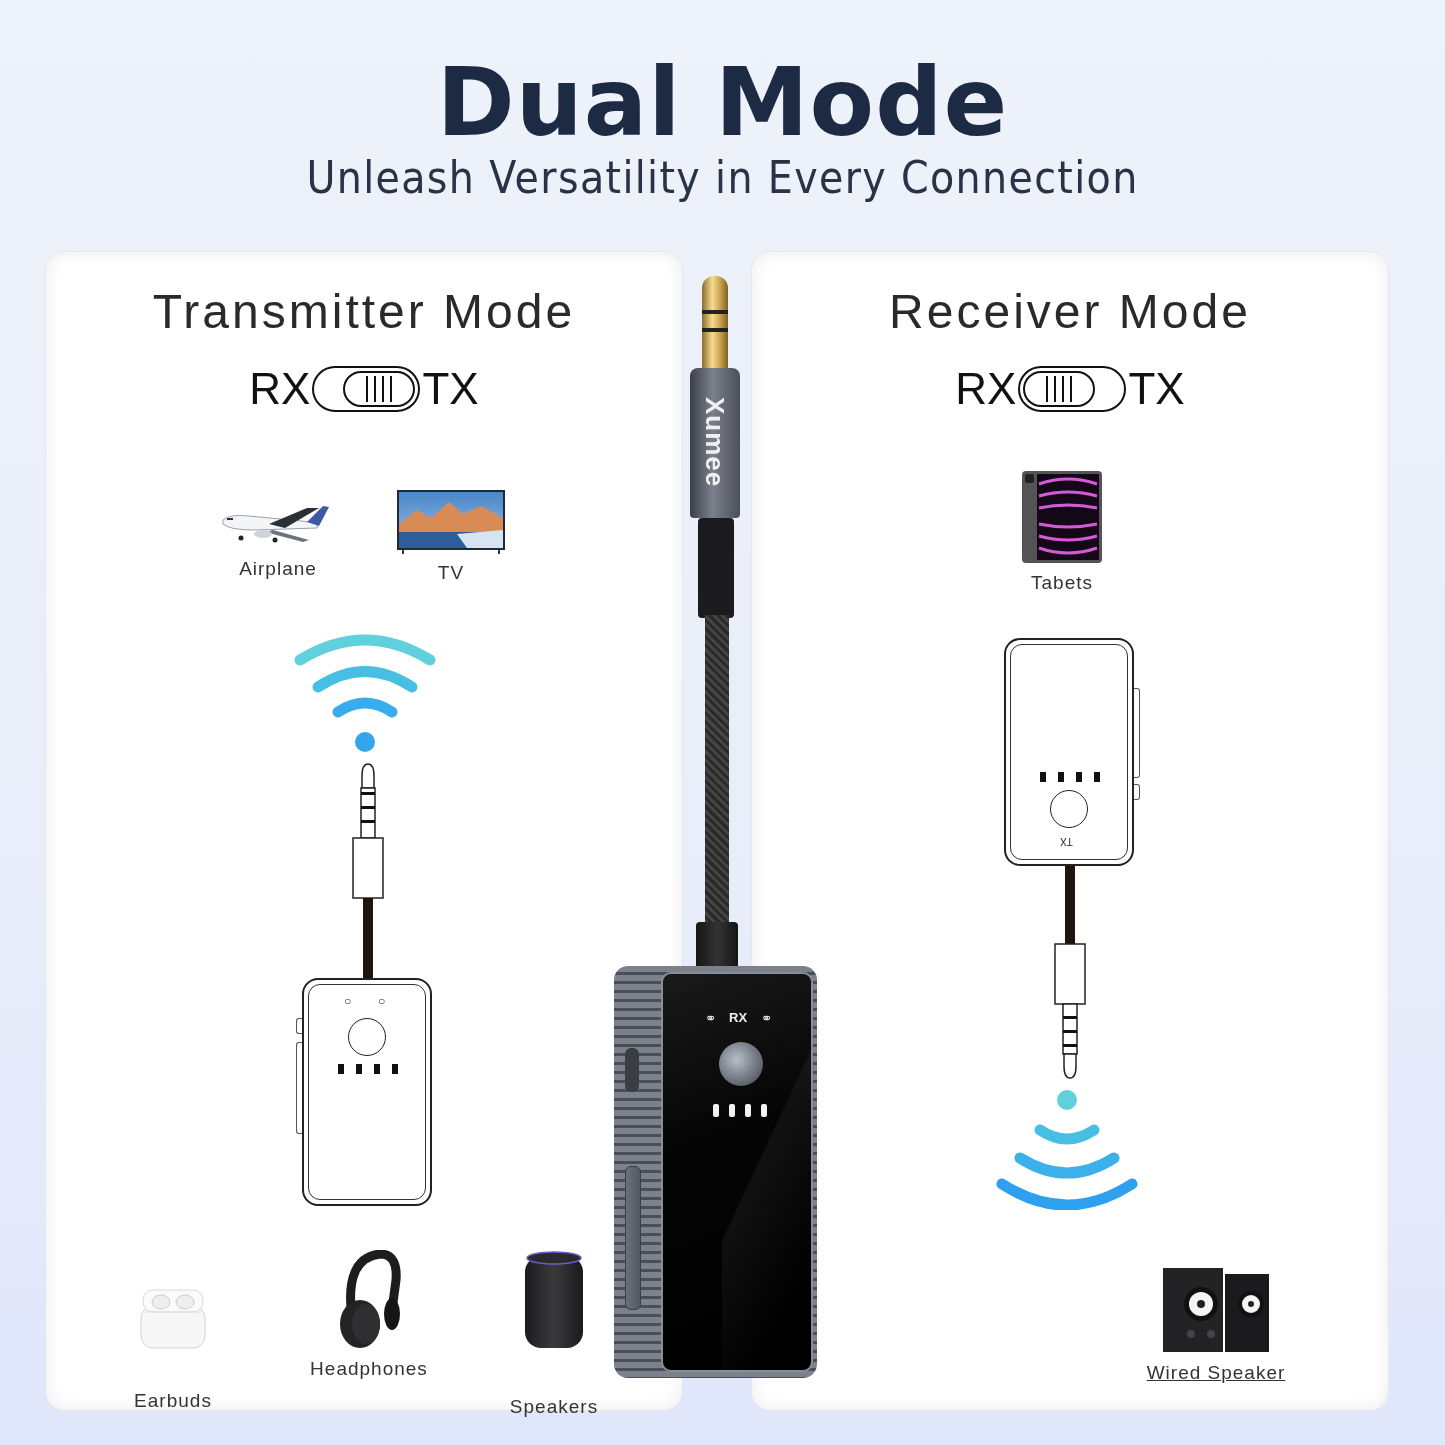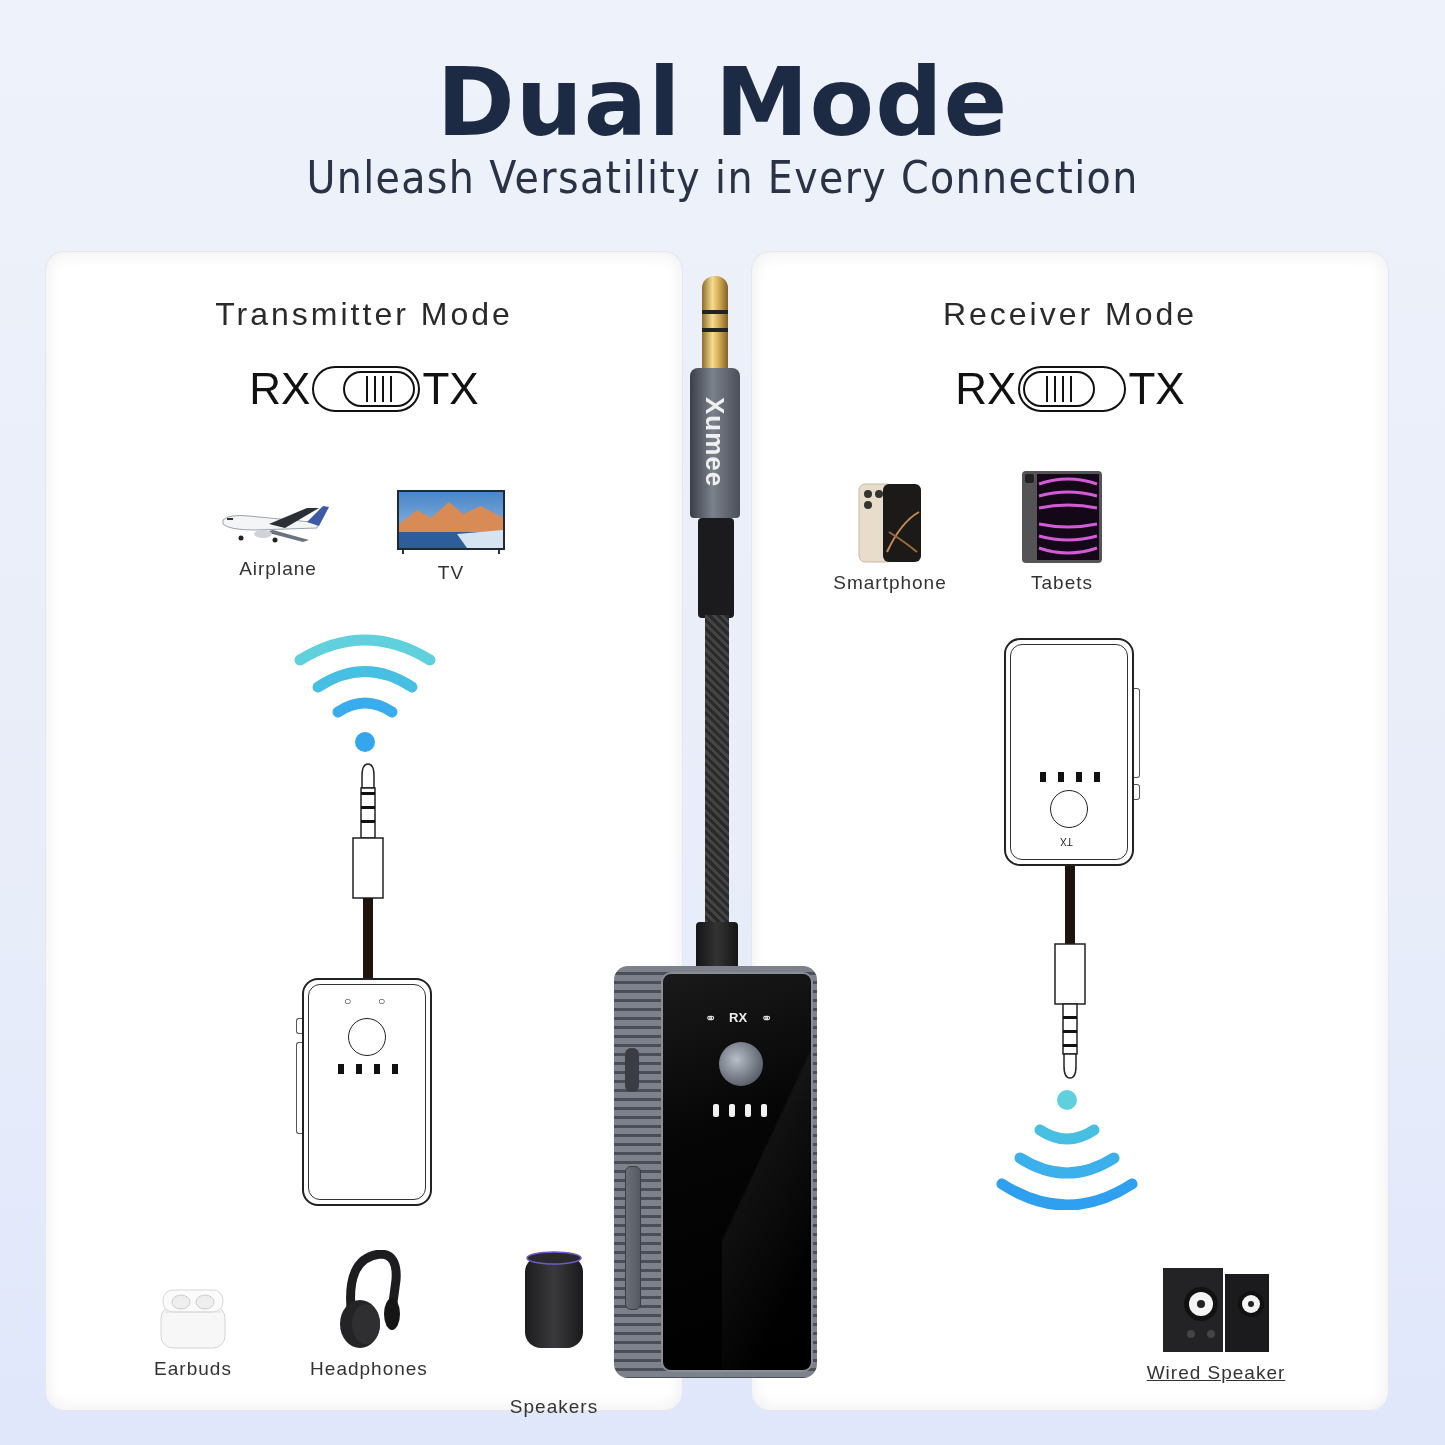--- a/index.html
+++ b/index.html
@@ -24,22 +24,22 @@
     transform: scaleX(0.9);
   }
   .panel {
     position: absolute; top: 252px; height: 1158px;
     background: #ffffff; border-radius: 18px;
     box-shadow: inset 0 0 18px rgba(0,0,0,0.08), 0 0 0 1px #e5e7ee;
   }
   .panel.left { left: 46px; width: 636px; }
   .panel.right { left: 752px; width: 636px; }
   .panel-title {
-    position: absolute; top: 44px; width: 100%; text-align: center;
-    font-size: 32px; letter-spacing: 3px; color: #2a2a2a;
+    position: absolute; top: 32px; width: 100%; text-align: center;
+    font-size: 48px; letter-spacing: 3px; color: #2a2a2a;
   }
   .switch-row {
     position: absolute; top: 112px; width: 100%;
     display: flex; justify-content: center; align-items: center;
     font-size: 44px; color: #111;
   }
   .switch {
     width: 108px; height: 46px; border: 2px solid #111; border-radius: 24px;
     position: relative; margin: 0 2px;
   }
@@ -210,21 +210,21 @@
     <div class="ld-leds" style="left:34px; top:84px;">
         <span></span>
         <span></span>
         <span></span>
         <span></span>
       </div>
   </div>
   <div style="position:absolute; left:250px; top:766px; width:6px; height:16px; border:1px solid #555; border-right:none; border-radius:3px 0 0 3px;"></div>
   <div style="position:absolute; left:250px; top:790px; width:6px; height:92px; border:1px solid #555; border-right:none; border-radius:3px 0 0 3px;"></div>
 
-  <div class="device" style="left:102px; top:1028px; width:90px;">
+  <div class="device" style="left:82px; top:1028px; width:90px;gap:32px;">
     <div class="pic" style="height:70px;">
       <svg width="72" height="62" viewBox="0 0 72 62">
         <rect x="4" y="18" width="64" height="42" rx="12" fill="#f7f7f7" stroke="#d4d4d4"></rect>
         <rect x="6" y="2" width="60" height="22" rx="10" fill="#fbfbfb" stroke="#d8d8d8"></rect>
         <ellipse cx="24" cy="14" rx="9" ry="7" fill="#eee" stroke="#ccc"></ellipse>
         <ellipse cx="48" cy="14" rx="9" ry="7" fill="#eee" stroke="#ccc"></ellipse>
         <line x1="8" y1="24" x2="64" y2="24" stroke="#ddd"></line>
       </svg>
     </div>
     <span>Earbuds</span>
@@ -266,34 +266,20 @@
       <div class="knob">
           <span></span>
           <span></span>
           <span></span>
           <span></span>
         </div>
     </div>
     <span>TX</span>
   </div>
 
-  <div class="device" style="left:76px; top:228px; width:124px;">
-    <div class="pic" style="height:84px;">
-      <svg width="66" height="82" viewBox="0 0 66 82">
-        <rect x="2" y="2" width="34" height="78" rx="6" fill="#e8dccb" stroke="#c9b9a2"></rect>
-        <circle cx="11" cy="12" r="4" fill="#333"></circle>
-          <circle cx="22" cy="12" r="4" fill="#333"></circle>
-          <circle cx="11" cy="23" r="4" fill="#333"></circle>
-        <rect x="26" y="2" width="38" height="78" rx="6" fill="#1c1a19"></rect>
-        <path d="M30 70 Q44 40 62 30" stroke="#c98a52" stroke-width="2" fill="none"></path>
-        <path d="M32 50 Q48 60 60 70" stroke="#a06a3a" stroke-width="2" fill="none"></path>
-      </svg>
-    </div>
-    <span>Smartphone</span>
-  </div>
   <div class="device" style="left:258px; top:218px; width:104px;justify-content:flex-end;">
     <div class="pic" style="height:94px;">
       <svg width="82" height="94" viewBox="0 0 82 94">
         <rect x="1" y="1" width="80" height="92" rx="4" fill="#545457"></rect>
         <rect x="16" y="4" width="62" height="86" fill="#140818"></rect>
         <g stroke="#d45bd6" stroke-width="3" fill="none">
           <path d="M18 14 Q47 4 76 14"></path>
             <path d="M18 26 Q47 18 76 26"></path>
             <path d="M18 38 Q47 32 76 38"></path>
           <path d="M18 54 Q47 60 76 54"></path>

